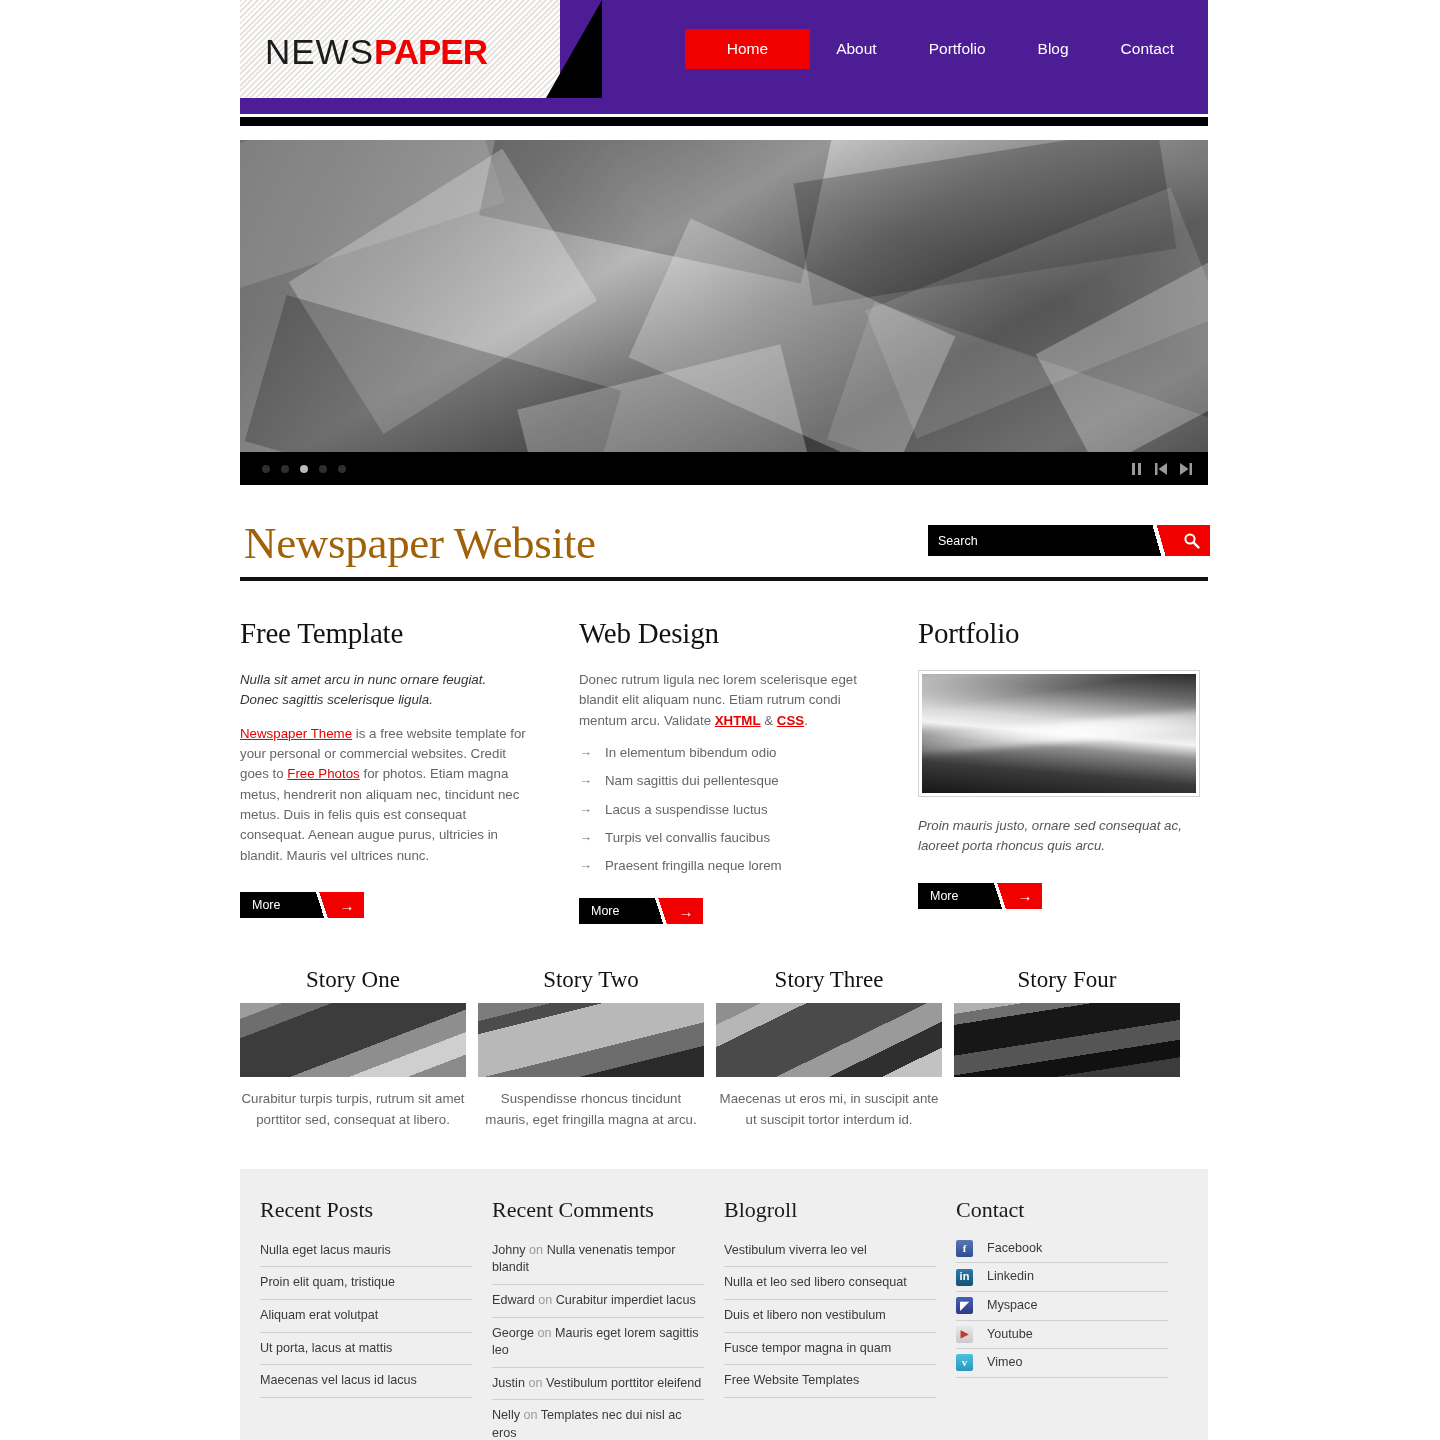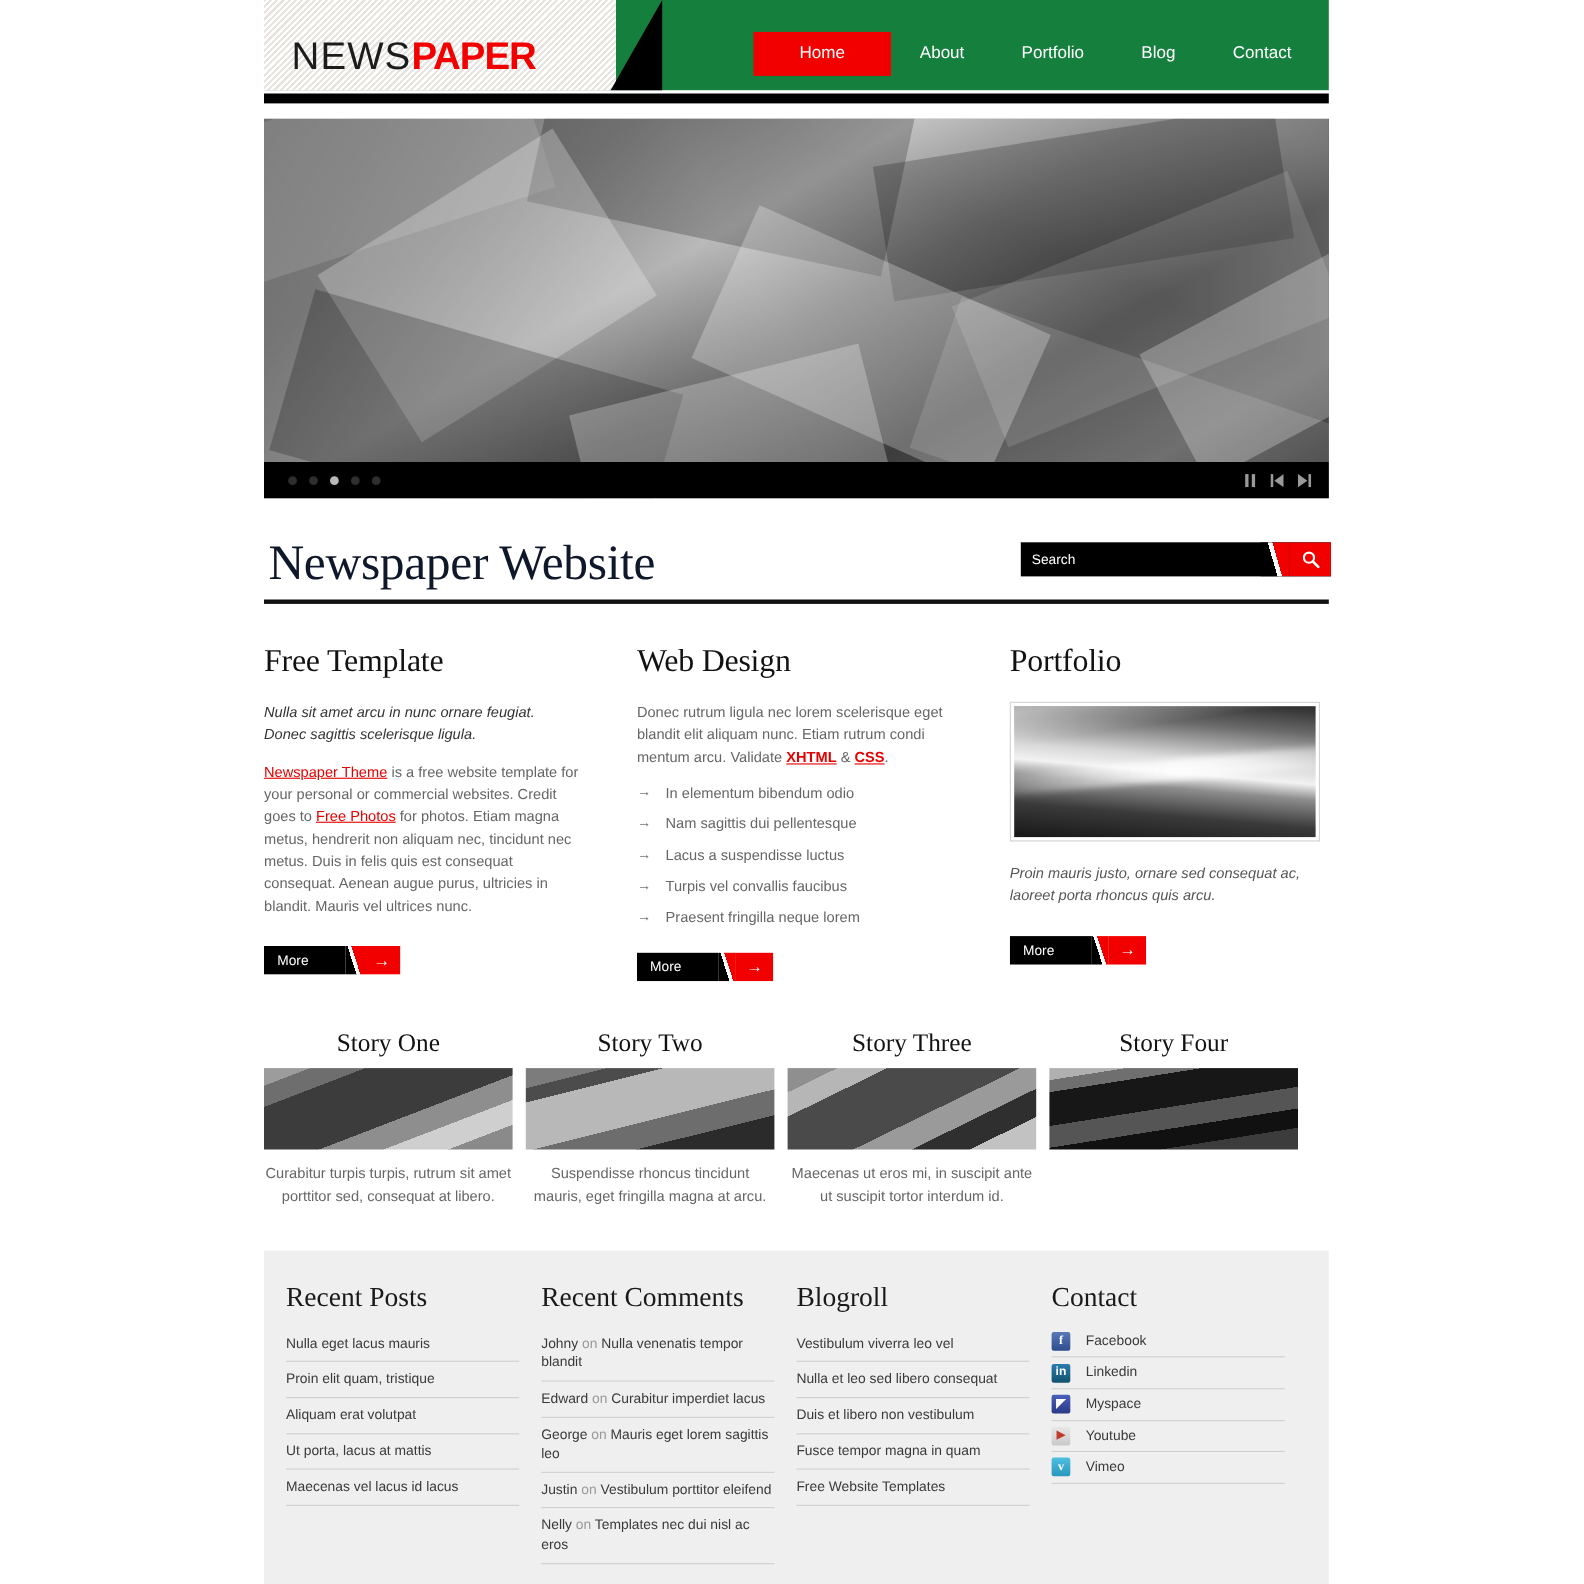--- a/index.html
+++ b/index.html
@@ -21,22 +21,22 @@
   .wrap {
     position: absolute;
     left: 240px;
     top: 0;
     width: 968px;
   }
 
   
   .header {
     position: relative;
-    height: 82px;
-    background: #15803d;
+    height: 114px;
+    background: #4c1d95;
     overflow: hidden;
   }
   .logo-panel {
     position: absolute;
     left: 0; top: 0;
     width: 320px;
     height: 98px;
     background-color: #f4f2ef;
     background-image: repeating-linear-gradient(
       -45deg,
@@ -148,21 +148,21 @@
     position: relative;
     margin-top: 34px;
     padding-bottom: 9px;
     border-bottom: 4px solid #111;
     height: 62px;
   }
   .site-title {
     font-family: "Liberation Serif", serif;
     font-size: 45px;
     font-weight: 400;
-    color: #0f172a;
+    color: #a16207;
     letter-spacing: -0.3px;
     line-height: 1;
     position: absolute;
     left: 4px;
     top: 2px;
   }
   .search {
     position: absolute;
     right: -2px;
     top: 6px;
@@ -340,21 +340,21 @@
   .fwidgets {
     margin-top: 38px;
     background: #efefef;
     padding: 30px 20px 34px 20px;
     display: flex;
     gap: 0;
   }
   .fw { width: 242px; padding-right: 20px; }
   .fw h4 {
     font-family: "Liberation Serif", serif;
-    font-size: 25px;
+    font-size: 22px;
     font-weight: 400;
     color: #1a1a1a;
     margin-bottom: 14px;
     line-height: 1;
   }
   .fw ul { list-style: none; }
   .fw li {
     font-size: 12.6px;
     color: #3a3a3a;
     padding: 7px 0 7px 0;

